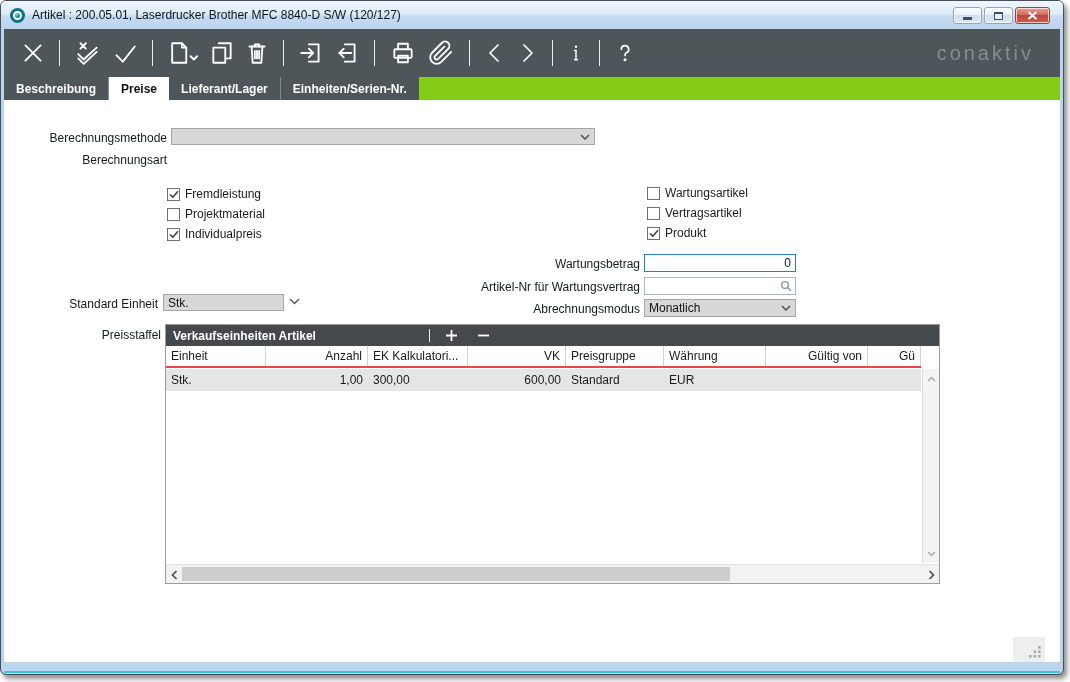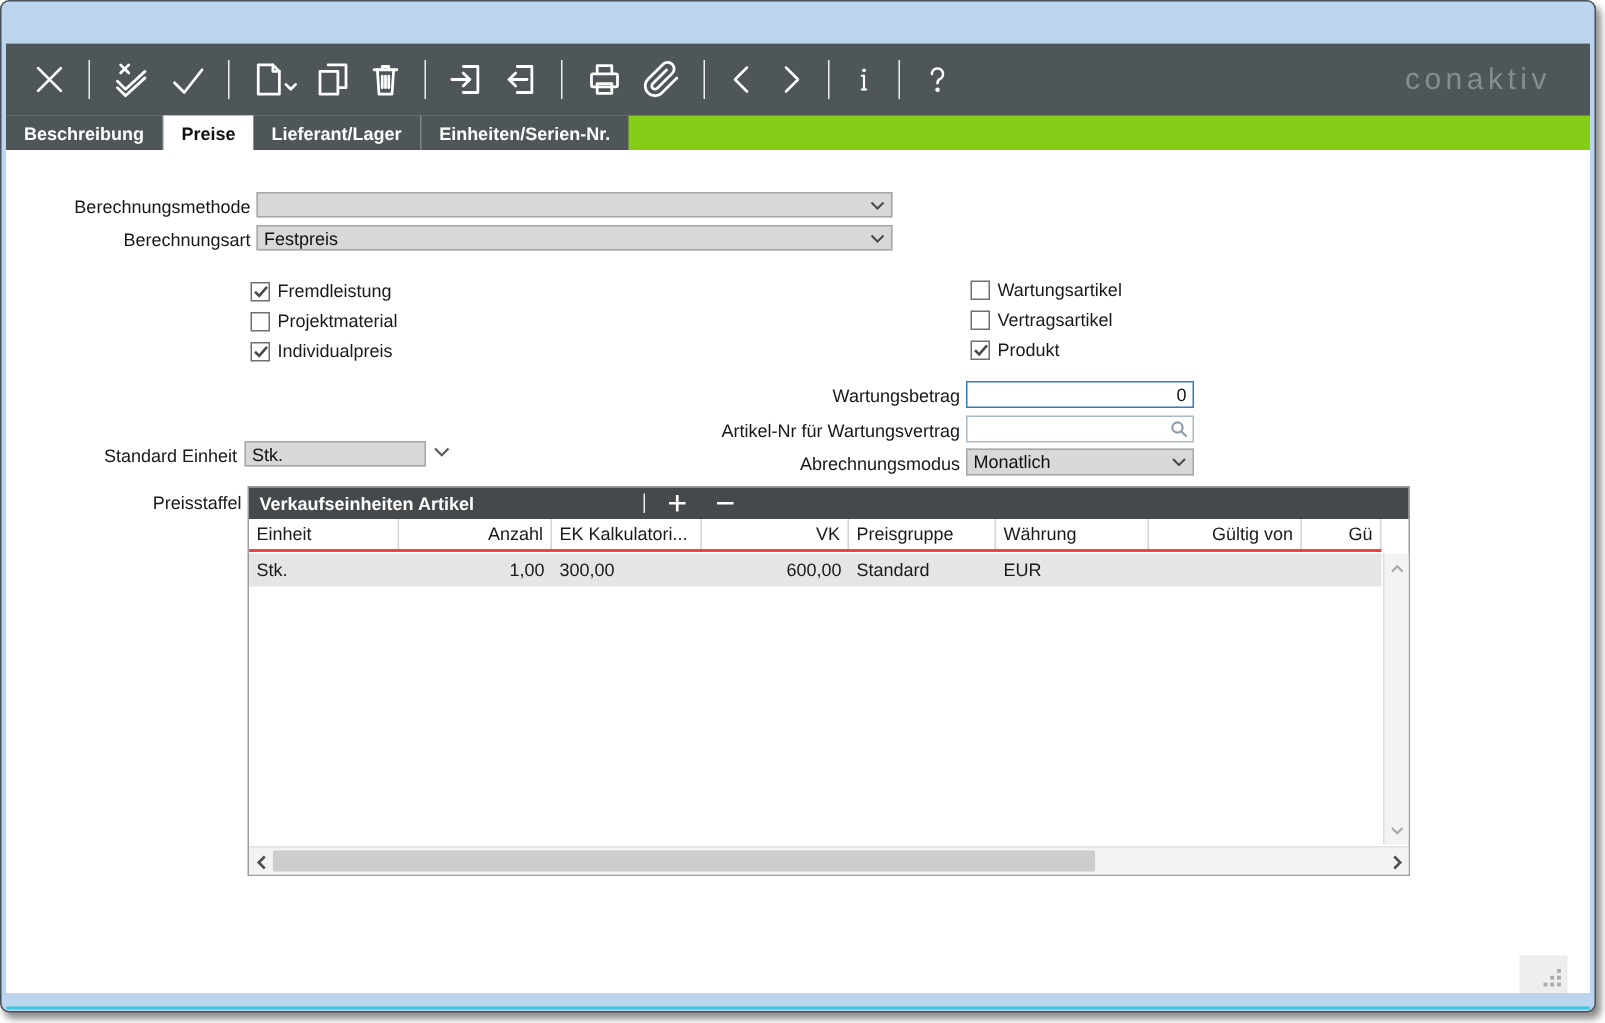--- a/index.html
+++ b/index.html
@@ -85,20 +85,41 @@
 
   
   .grip{position:absolute;right:15px;bottom:0;width:32px;height:25px;background:#eeeeee;display:flex;align-items:flex-end;justify-content:flex-end;padding:3px;}
 </style>
 </head>
 <body>
 
 <div class="stage">
   <div class="window">
 
+    <div class="titlebar">
+      <span class="app-icon">
+          <span class="r1">
+            <span class="r2"></span>
+          </span>
+        </span>
+      <span class="title-text">Artikel : 200.05.01, Laserdrucker Brother MFC 8840-D S/W (120/127)</span>
+      <span class="winbtns">
+        <span class="wbtn">
+            <span class="glyph-min"></span>
+          </span>
+        <span class="wbtn">
+            <span class="glyph-restore"></span>
+          </span>
+        <span class="wbtn close">
+          <svg width="11" height="9" viewBox="0 0 11 9" fill="none" stroke="#ffffff" stroke-width="2">
+              <path d="M1.5 1 L9.5 8 M9.5 1 L1.5 8"></path>
+            </svg>
+        </span>
+      </span>
+    </div>
 
     <div class="frame-body">
 
       <div class="toolbar">
         <div style="display:flex;align-items:center;" id="tb">
             <span class="tb-btn">
               <svg width="26" height="26" viewBox="0 0 24 24" fill="none" stroke="#ffffff" stroke-width="1.7" stroke-linecap="round" stroke-linejoin="round">
                 <path d="M5 5 19 19 M19 5 5 19"></path>
               </svg>
             </span>
@@ -216,28 +237,20 @@
         <div class="dd" style="left:167px;top:28px;width:424px;height:17px;">
           <span></span>
           <span class="chev">
               <svg width="10" height="6" viewBox="0 0 10 6" fill="none" stroke="#4a4a4a" stroke-width="1.4">
                 <path d="M1 1 L5 5 L9 1"></path>
               </svg>
             </span>
         </div>
 
         <div class="flabel" style="left:0;width:163px;top:53px;">Berechnungsart</div>
-        <div class="dd" style="left:167px;top:50px;width:424px;height:17px;">
-          <span>Festpreis</span>
-          <span class="chev">
-              <svg width="10" height="6" viewBox="0 0 10 6" fill="none" stroke="#4a4a4a" stroke-width="1.4">
-                <path d="M1 1 L5 5 L9 1"></path>
-              </svg>
-            </span>
-        </div>
 
         <div class="flags" style="left:163px;top:84px;" id="flags-left">
             <label class="cb-row">
               <span class="cb-box">
                 <svg width="10" height="9" viewBox="0 0 10 9" fill="none" stroke="#4a4a4a" stroke-width="1.7">
                   <path d="M1 4.5 L3.8 7.2 L9 1.2"></path>
                 </svg>
               </span>
               <span class="cb-label">Fremdleistung</span>
             </label>

